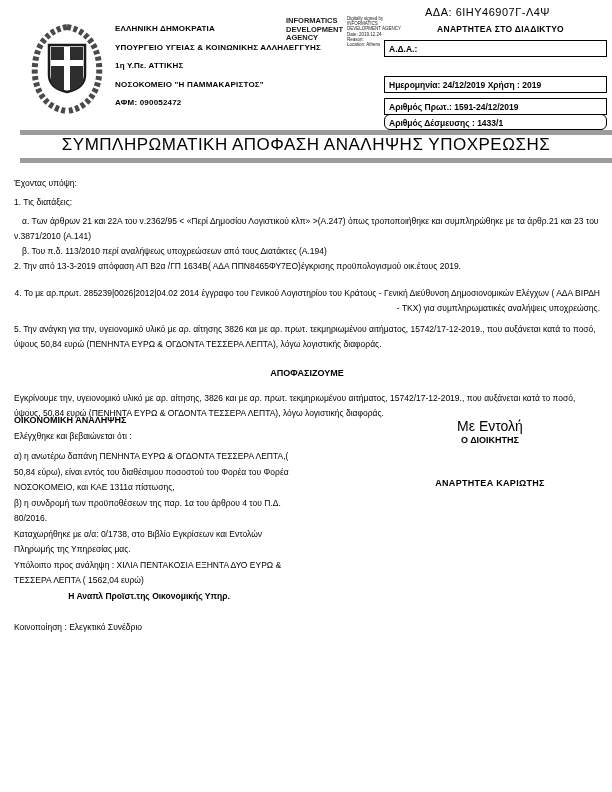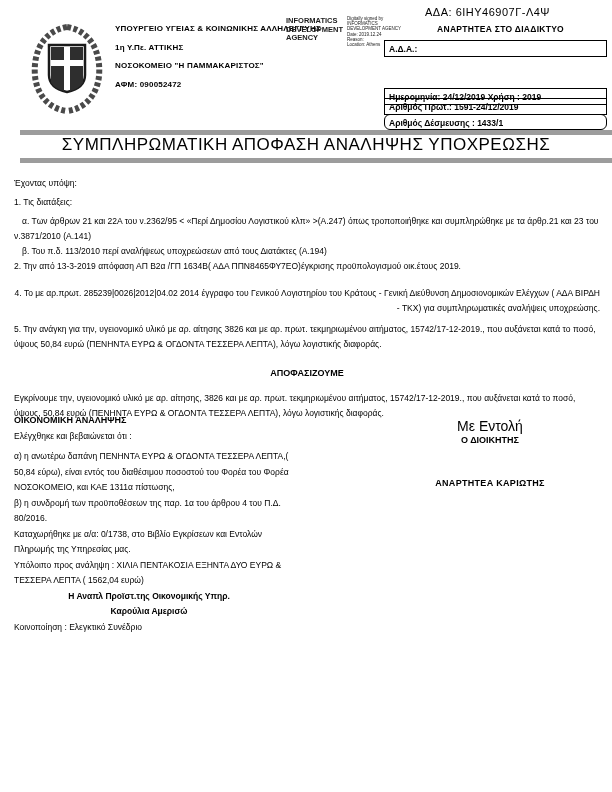--- a/index.html
+++ b/index.html
@@ -60,41 +60,42 @@
       <g clip-path="url(#shieldClip)">
         <rect x="25" y="25" width="13" height="13" fill="#2e2e2e"></rect>
         <rect x="44" y="25" width="13" height="13" fill="#2e2e2e"></rect>
         <rect x="25" y="44" width="13" height="26" fill="#2e2e2e"></rect>
         <rect x="44" y="44" width="13" height="26" fill="#2e2e2e"></rect>
       </g>
     </svg>
   </div>
 
   <div class="abs org-block">
+    <div>ΕΛΛΗΝΙΚΗ ΔΗΜΟΚΡΑΤΙΑ</div>
     <div>ΥΠΟΥΡΓΕΙΟ ΥΓΕΙΑΣ &amp; ΚΟΙΝΩΝΙΚΗΣ ΑΛΛΗΛΕΓΓΥΗΣ</div>
     <div>1η Υ.Πε. ΑΤΤΙΚΗΣ</div>
     <div>ΝΟΣΟΚΟΜΕΙΟ "Η ΠΑΜΜΑΚΑΡΙΣΤΟΣ"</div>
     <div>ΑΦΜ: 090052472</div>
   </div>
 
   <div class="abs stamp-agency">INFORMATICS DEVELOPMENT AGENCY</div>
   <div class="abs stamp-detail">
     <div>Digitally signed by</div>
     <div>INFORMATICS</div>
     <div>DEVELOPMENT AGENCY</div>
     <div>Date: 2019.12.24</div>
     <div>Reason:</div>
     <div>Location: Athens</div>
   </div>
 
   <div class="abs ada-top">ΑΔΑ: 6ΙΗΥ46907Γ-Λ4Ψ</div>
   <div class="abs anartitea">ΑΝΑΡΤΗΤΕΑ ΣΤΟ ΔΙΑΔΙΚΤΥΟ</div>
 
   <div class="abs hbox" style="top:40px; height:17px;">Α.Δ.Α.:</div>
-  <div class="abs hbox" style="top:88px;">Ημερομηνία: 24/12/2019 Χρήση : 2019</div>
+  <div class="abs hbox" style="top:76px;">Ημερομηνία: 24/12/2019 Χρήση : 2019</div>
   <div class="abs hbox" style="top:98px;">Αριθμός Πρωτ.: 1591-24/12/2019</div>
   <div class="abs hbox" style="top:114px; height:16px;border-radius:6px;">Αριθμός Δέσμευσης : 1433/1</div>
 
   <div class="abs bar" style="top:130px;"></div>
   <div class="abs doc-title">ΣΥΜΠΛΗΡΩΜΑΤΙΚΗ ΑΠΟΦΑΣΗ ΑΝΑΛΗΨΗΣ ΥΠΟΧΡΕΩΣΗΣ</div>
   <div class="abs bar" style="top:158px;"></div>
 
   <div class="abs body-block">
     <p class="p-gap4">Έχοντας υπόψη:</p>
     <p class="p-gap4">1. Τις διατάξεις:</p>
@@ -112,18 +113,17 @@
   <div class="abs checked">Ελέγχθηκε και βεβαιώνεται ότι :</div>
   <div class="abs commander">Ο ΔΙΟΙΚΗΤΗΣ</div>
   <div class="abs commander-name">ΑΝΑΡΤΗΤΕΑ ΚΑΡΙΩΤΗΣ</div>
 
   <div class="abs footer-left">
     <p>α) η ανωτέρω δαπάνη ΠΕΝΗΝΤΑ ΕΥΡΩ &amp; ΟΓΔΟΝΤΑ ΤΕΣΣΕΡΑ ΛΕΠΤΑ,( 50,84 εύρω), είναι εντός του διαθέσιμου ποσοστού του Φορέα  του Φορέα ΝΟΣΟΚΟΜΕΙΟ, και ΚΑΕ 1311α πίστωσης,</p>
     <p>β) η συνδρομή των προϋποθέσεων της παρ. 1α του άρθρου 4 του Π.Δ. 80/2016.</p>
     <p>Καταχωρήθηκε με α/α: 0/1738, στο Βιβλίο Εγκρίσεων και Εντολών Πληρωμής της Υπηρεσίας μας.</p>
     <p>Υπόλοιπο προς ανάληψη : ΧΙΛΙΑ ΠΕΝΤΑΚΟΣΙΑ ΕΞΗΝΤΑ ΔΥΟ ΕΥΡΩ &amp; ΤΕΣΣΕΡΑ ΛΕΠΤΑ ( 1562,04 ευρώ)</p>
     <p class="signer">Η Αναπλ Προϊστ.της Οικονομικής Υπηρ.</p>
-    <p class="signer">Καρούλια Αμερισώ</p>
   </div>
 
   <div class="abs cc-line">Κοινοποίηση : Ελεγκτικό Συνέδριο</div>
 
 </div>
 
 </body></html>

